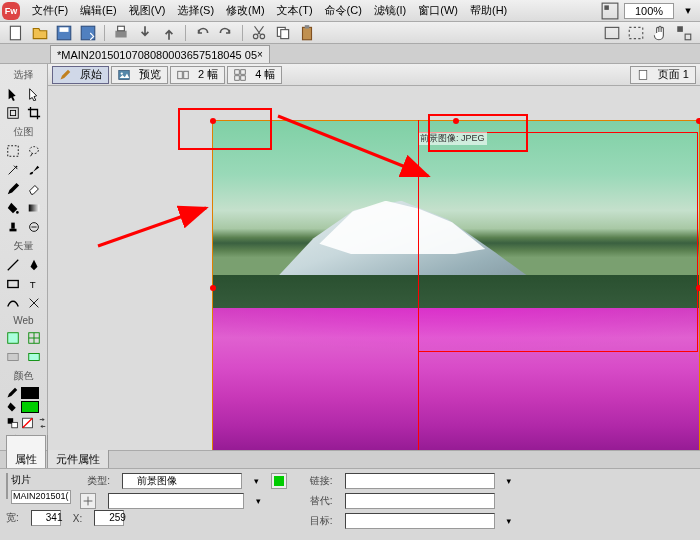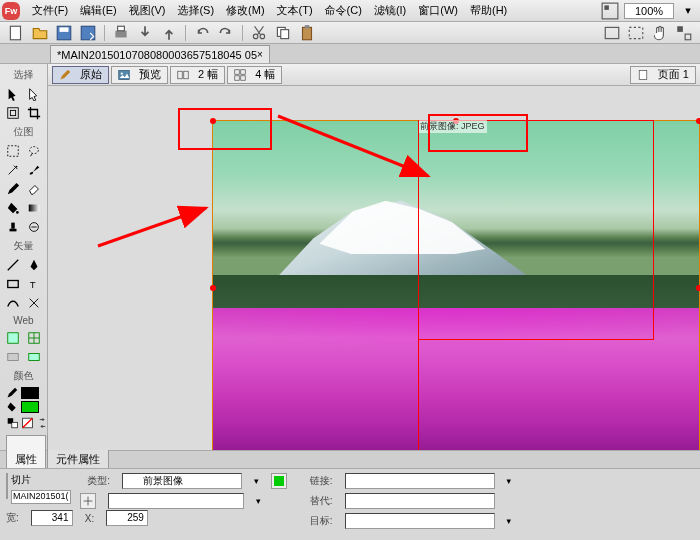--- a/index.html
+++ b/index.html
@@ -48,21 +48,21 @@
 .bottom-tabs{height:18px;display:flex;align-items:flex-end;padding:0 6px;gap:1px;border-bottom:1px solid #aaa}
 .btab{height:16px;background:#e0e0e0;border:1px solid #999;border-bottom:none;padding:16px 8px;font-size:11px;line-height:14px;cursor:pointer}
 .btab.active{background:#f4f4f4}
 .bottom-content{flex:1;display:flex;gap:6px;padding:4px 6px;background:#d8d8d8}
 .slice-preview{width:48px}
 .slice-preview .thumb{width:36px;height:26px;background:repeating-conic-gradient(#fff 0 25%,#ccc 0 50%) 0 0/8px 8px;border:1px solid #999;position:relative}
 .slice-preview .thumb .badge{position:absolute;inset:4px;background:#0c0}
 .slice-preview .name{width:60px;height:14px;background:#fff;border:1px solid #999;font-size:9px;overflow:hidden;margin-top:1px;padding:0 1px}
 .prop-row{display:flex;align-items:center;gap:12px;margin-bottom:2px}
 .prop-row label{width:30px;text-align:right;color:#444;font-size:10px}
-.prop-row .field{height:16px;background:#fff;border:1px inset #999;padding:0 20px;line-height:14px;font-size:10px}
+.prop-row .field{height:16px;background:#fff;border:1px inset #999;padding:0 14px;line-height:14px;font-size:10px}
 .prop-row .sel{width:120px}
 .prop-row .wide{width:150px}
 .prop-row .num{width:30px}
 .prop-row .icon{width:16px;height:16px;display:flex;align-items:center;justify-content:center;background:#eee;border:1px solid #999}
 .col{display:flex;flex-direction:column;gap:2px}
 </style>
 </head>
 <body>
 
 <div class="menubar">
@@ -446,21 +446,21 @@
 
         <div class="slice" style="left:0;top:0;right:0;bottom:0;border-color:#e08000">
           <div class="h tl"></div>
             <div class="h tm"></div>
             <div class="h tr"></div>
           <div class="h ml"></div>
             <div class="h mr"></div>
 
         </div>
 
-        <div class="slice" style="left:206px;top:0;width:236px;height:220px">
+        <div class="slice" style="left:206px;top:12px;width:280px;height:220px">
           <div class="slice-label">前景图像: JPEG</div>
         </div>
 
         <div style="position:absolute;left:206px;top:0;bottom:0;width:0;border-left:1px solid red"></div>
       </div>
 
       <div class="anno-rect" style="left:130px;top:22px;width:94px;height:42px"></div>
       <div class="anno-rect" style="left:380px;top:28px;width:100px;height:38px"></div>
 
       <svg class="anno-arrow" style="left:0;top:0" width="652" height="400">

